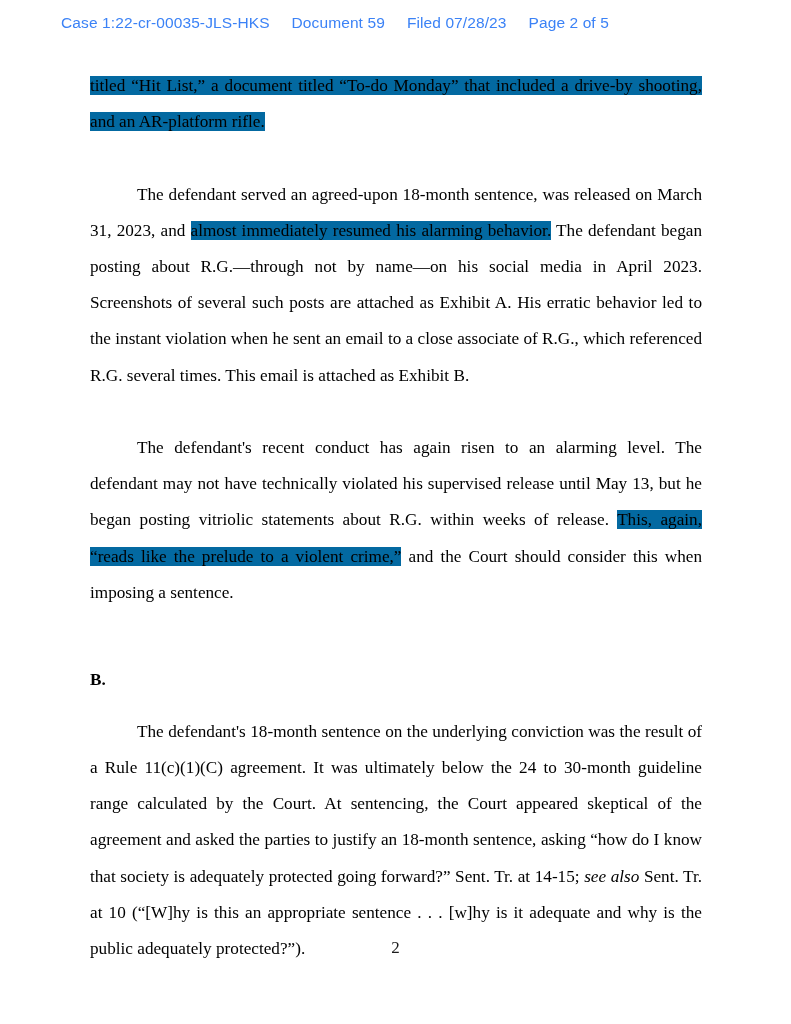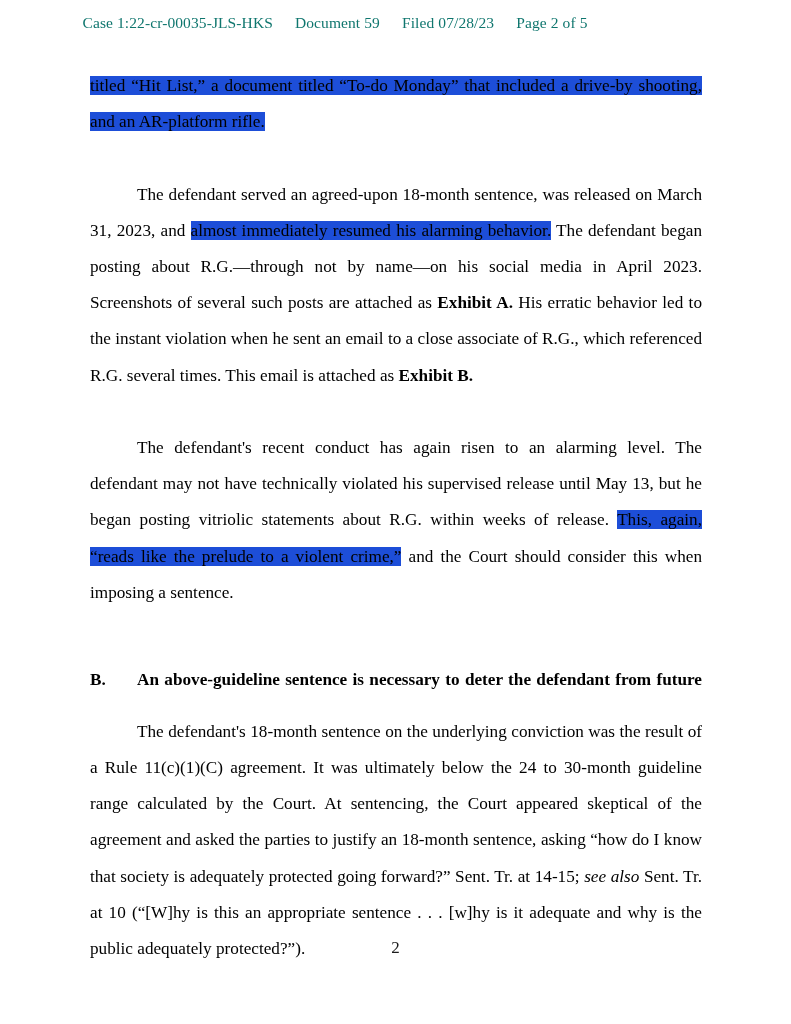--- a/index.html
+++ b/index.html
@@ -20,24 +20,24 @@
     overflow: hidden;
   }
 
   
   .ecf-header {
     position: absolute;
     top: 14px;
     left: 0;
     width: 670px;
     text-align: center;
-    font-family: Liberation Serif, serif;
+    font-family: Liberation Sans, sans-serif;
     font-size: 15.5px;
     letter-spacing: 0.1px;
-    color: #0f766e;
+    color: #3b82f6;
     white-space: nowrap;
   }
   .ecf-header .seg { display: inline-block; }
   .ecf-header .gap { display: inline-block; width: 22px; }
 
   
   .body-block {
     position: absolute;
     left: 90px;
     top: 68px;
@@ -52,26 +52,26 @@
     text-justify: inter-word;
     hyphens: none;
   }
   p.para.indent { text-indent: 47px; }
 
   .spacer-line { height: 36.2px; }
   .spacer-half { height: 22px; }
 
   
   .hl {
-    background-color: #1d4ed8;
+    background-color: #0369a1;
     box-decoration-break: clone;
     -webkit-box-decoration-break: clone;
   }
 
-  b, .bold { font-weight: bold; margin-top: 44px; }
+  b, .bold { font-weight: normal; margin-top: 44px; }
   i, .ital { }
 
   
   .section-heading {
     display: flex;
     align-items: flex-start;
     font-size: 17.2px;
     line-height: 22.5px;
     font-weight: bold;
   }
@@ -123,21 +123,20 @@
     <div class="spacer-line"></div>
 
     <p class="para indent"><span>The defendant's recent conduct has again risen to an alarming level.  The defendant may not have technically violated his supervised release until May 13, but he began posting vitriolic statements about R.G. within weeks of release.  </span><span class="hl">This, again, “reads like the prelude to a violent crime,”</span><span> and the Court should consider this when imposing a sentence.</span></p>
 
     <div class="spacer-line"></div>
     <div class="spacer-half"></div>
 
     <div class="section-heading">
       <span class="letter">B.</span>
       <span class="htext">
-          <span class="l1">An above-guideline sentence is necessary to deter the defendant from future</span>
         </span>
     </div>
 
     <div class="spacer-half"></div>
 
     <p class="para indent"><span>The defendant's 18-month sentence on the underlying conviction was the result of a Rule 11(c)(1)(C) agreement.  It was ultimately below the 24 to 30-month guideline range calculated by the Court.  At sentencing, the Court appeared skeptical of the agreement and asked the parties to justify an 18-month sentence, asking “how do I know that society is adequately protected going forward?” Sent. Tr. at 14-15; </span><i>see also</i><span> Sent. Tr. at 10 (“[W]hy is this an appropriate sentence . . . [w]hy is it adequate and why is the public adequately protected?”).</span></p>
 
   </div>
 
   <div class="page-number">2</div>

